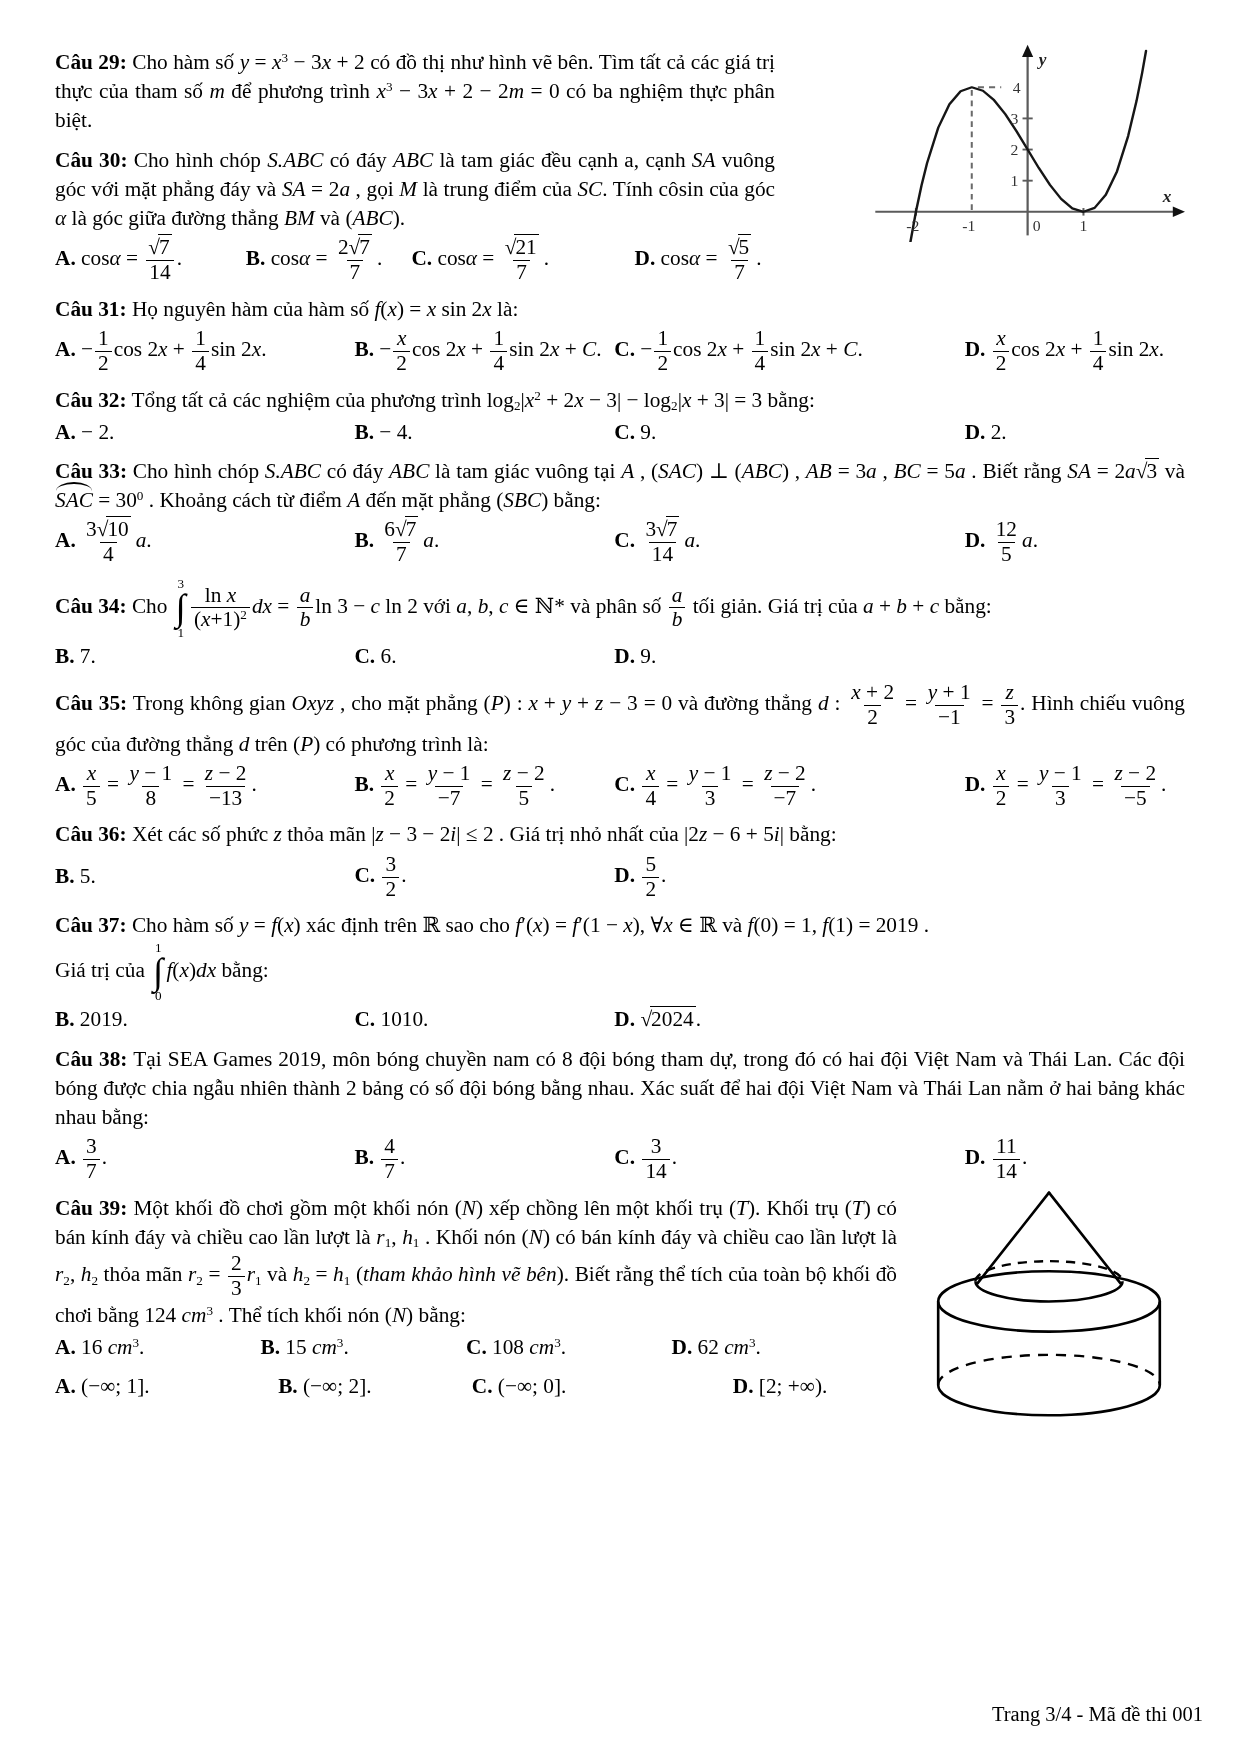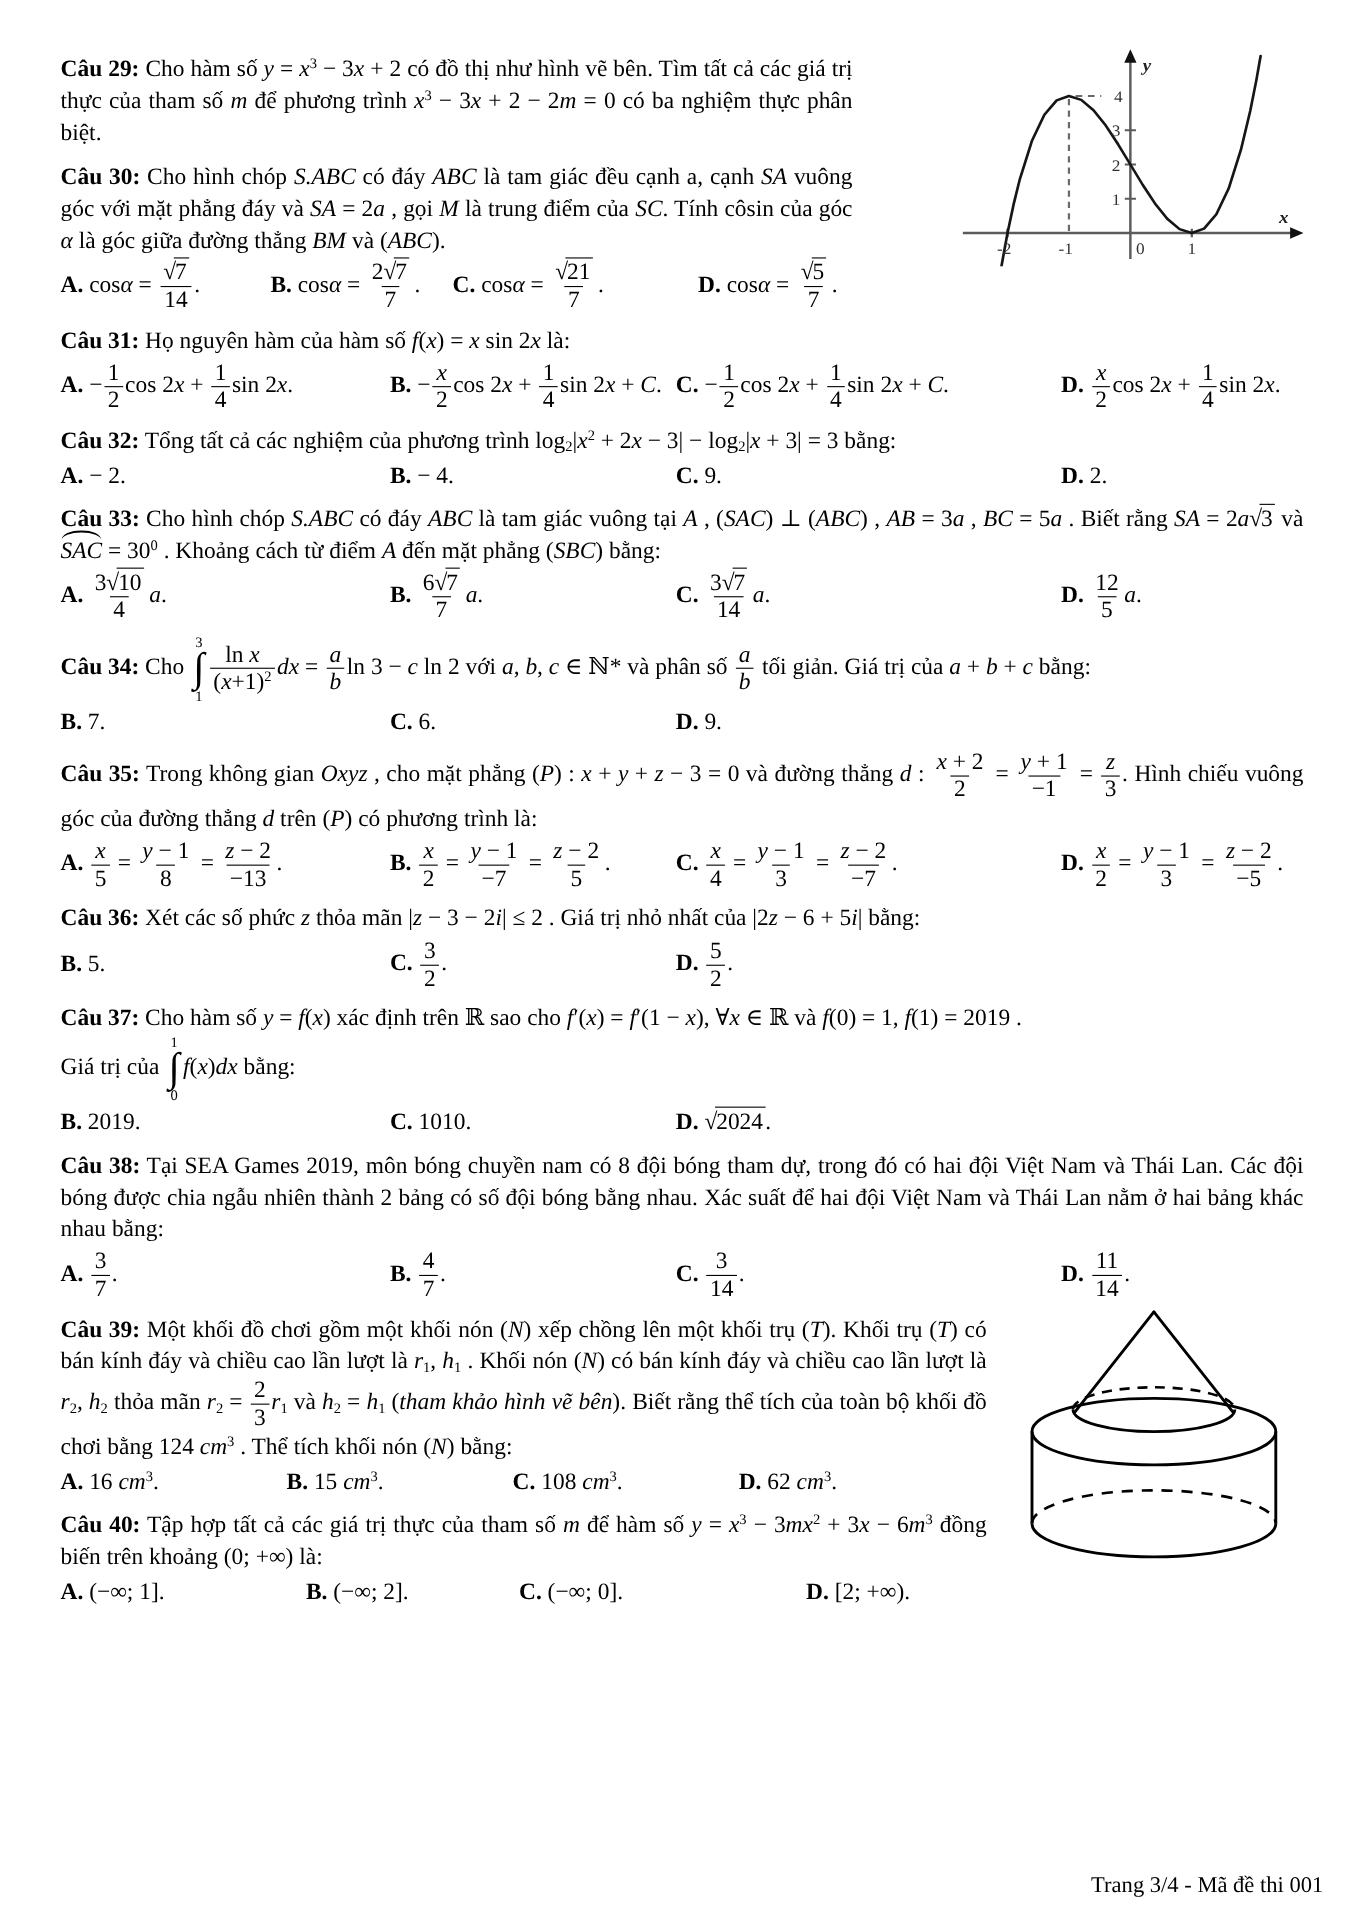--- a/index.html
+++ b/index.html
@@ -305,21 +305,20 @@
             <span class="fd">3</span>
           </span><span class="itl">r</span><span class="sb">1</span> và <span class="itl">h</span><span class="sb">2</span> = <span class="itl">h</span><span class="sb">1</span> (<span class="itl">tham khảo hình vẽ bên</span>). Biết rằng thể tích của toàn bộ khối đồ chơi bằng 124 <span class="itl">cm</span><span class="sp">3</span> . Thể tích khối nón (<span class="itl">N</span>) bằng:</p>
         <div class="opts opts-n2">
           <span class="opt"><span class="bld">A.</span> 16 <span class="itl">cm</span><span class="sp">3</span>.</span>
           <span class="opt"><span class="bld">B.</span> 15 <span class="itl">cm</span><span class="sp">3</span>.</span>
           <span class="opt"><span class="bld">C.</span> 108 <span class="itl">cm</span><span class="sp">3</span>.</span>
           <span class="opt"><span class="bld">D.</span> 62 <span class="itl">cm</span><span class="sp">3</span>.</span>
         </div>
       </div>
       <div class="question">
-        <p class="q-body"><span class="bld">Câu 40:</span> Tập hợp tất cả các giá trị thực của tham số <span class="itl">m</span> để hàm số <span class="itl">y</span> = <span class="itl">x</span><span class="sp">3</span> − 3<span class="itl">mx</span><span class="sp">2</span> + 3<span class="itl">x</span> − 6<span class="itl">m</span><span class="sp">3</span> đồng biến trên khoảng (0; +∞) là:</p>
         <div class="opts">
           <span class="opt"><span class="bld">A.</span> (−∞; 1].</span>
           <span class="opt"><span class="bld">B.</span> (−∞; 2].</span>
           <span class="opt"><span class="bld">C.</span> (−∞; 0].</span>
           <span class="opt"><span class="bld">D.</span> [2; +∞).</span>
         </div>
       </div>
     </div>
 
   <div class="footer">

